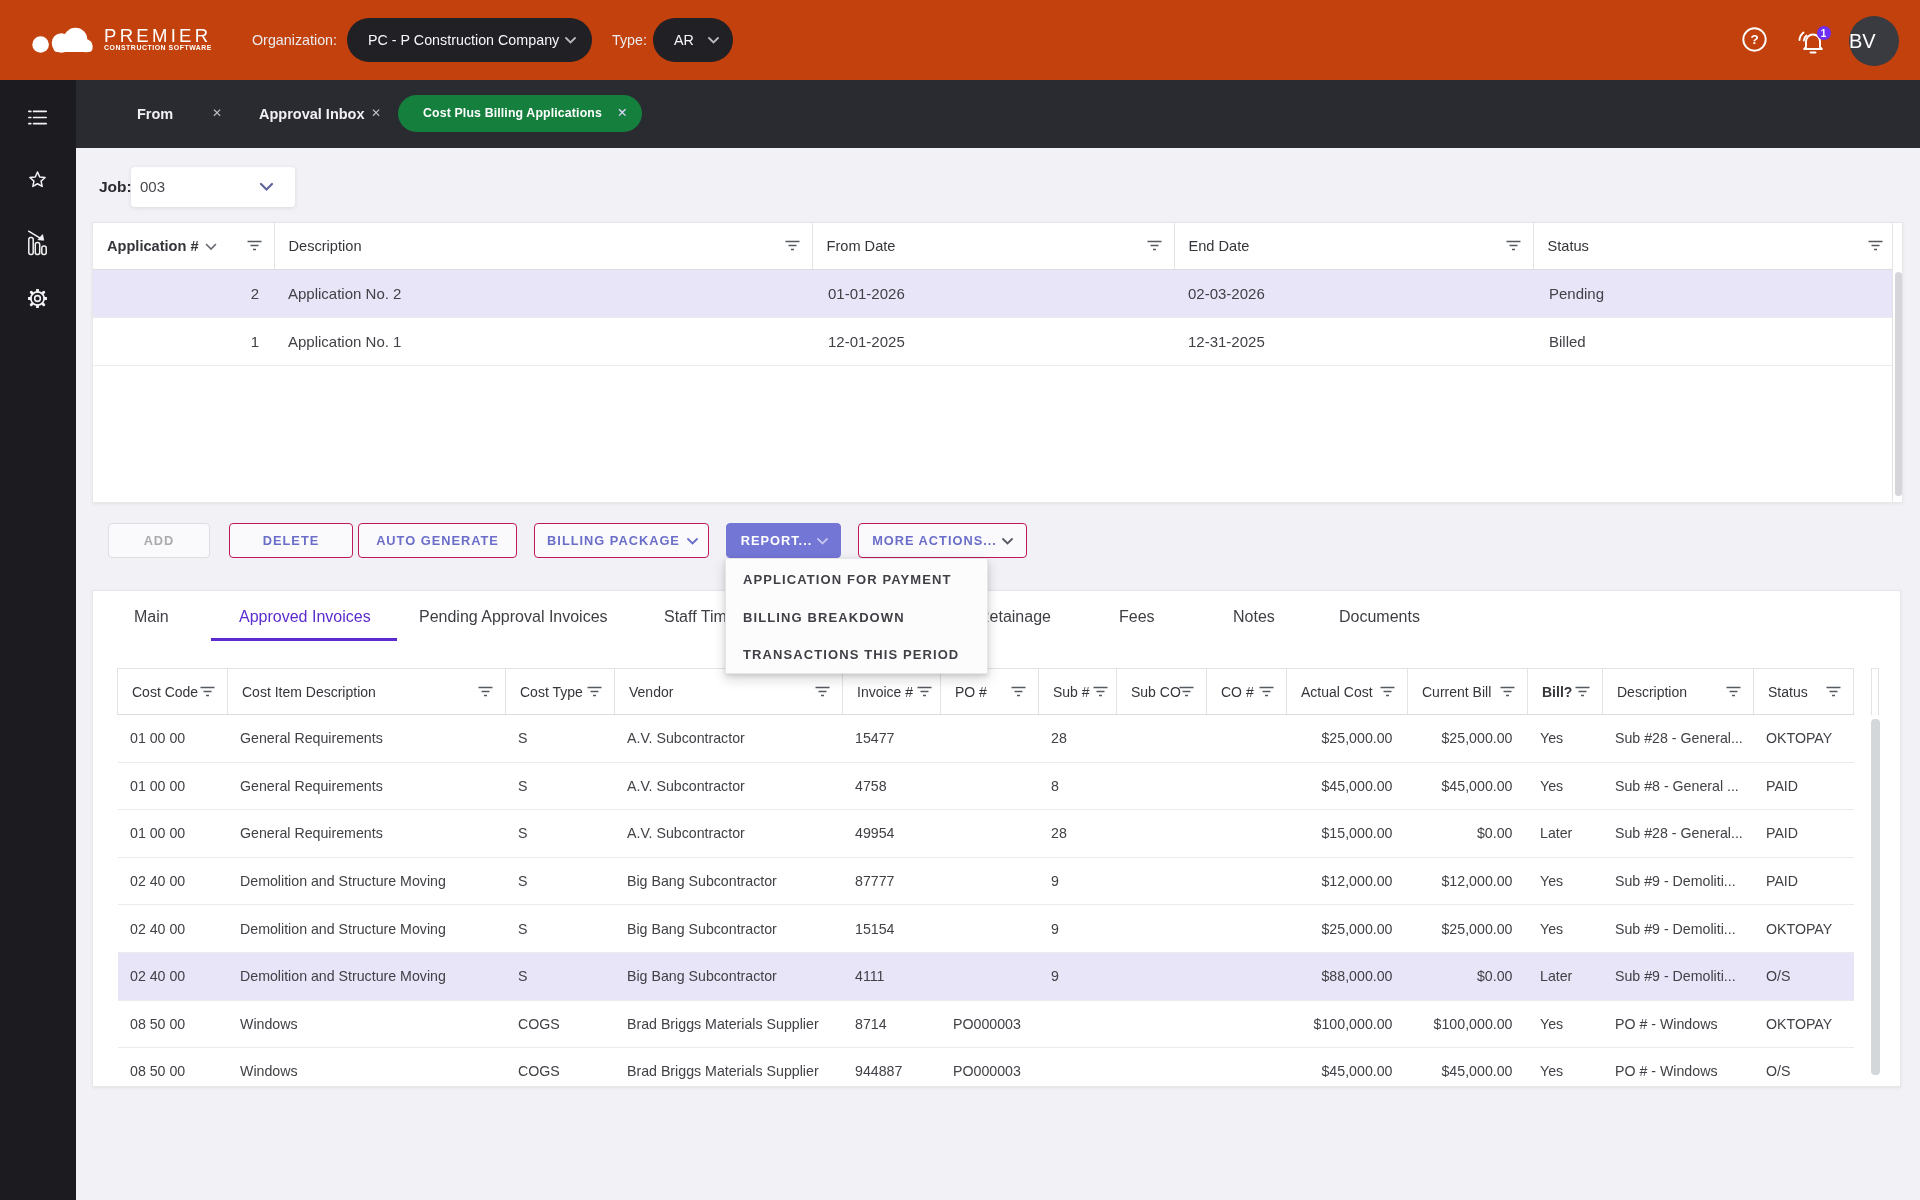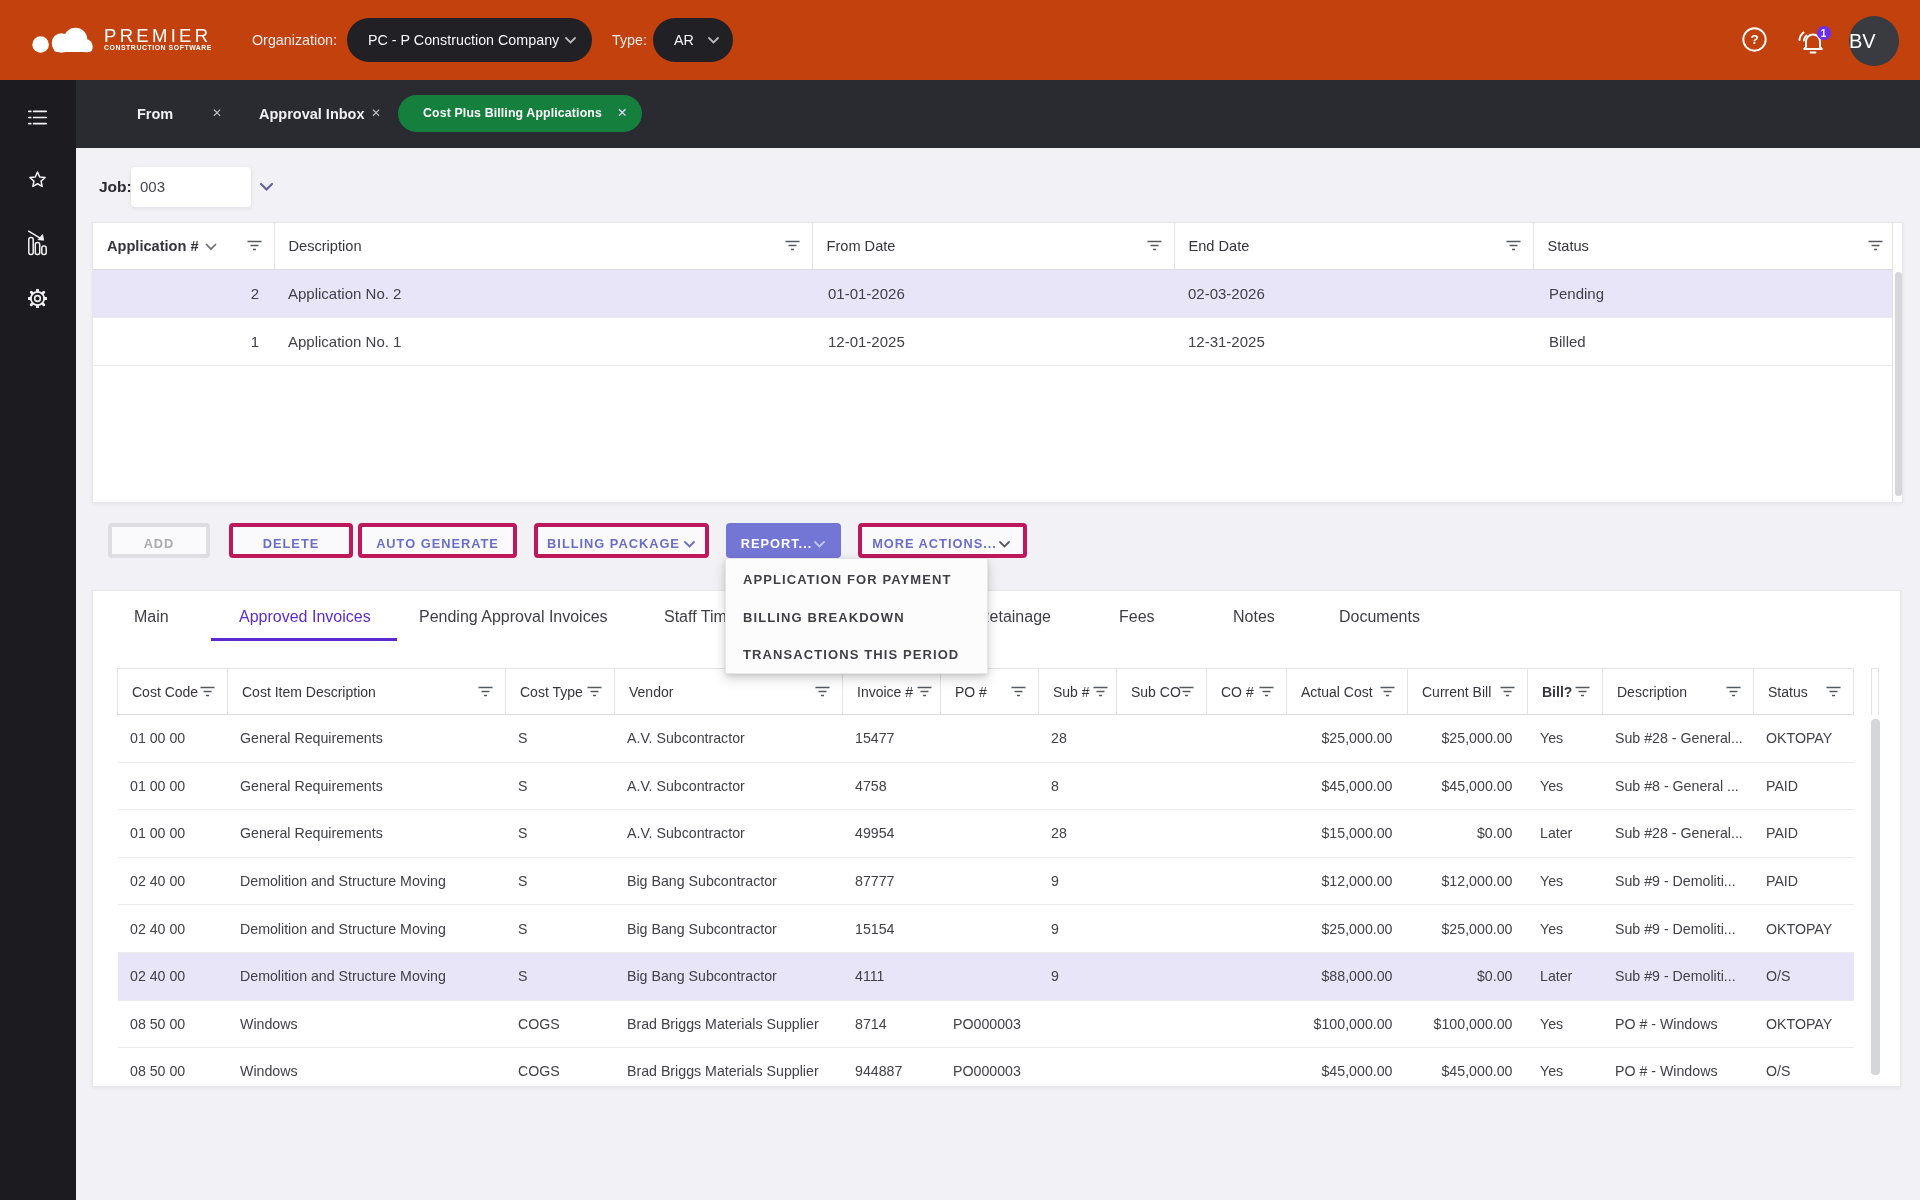--- a/index.html
+++ b/index.html
@@ -16,21 +16,21 @@
 .sidebar{position:absolute;left:0;top:80px;width:76px;height:1120px;background:#1c1c20}
 
 .tabbar{position:absolute;left:76px;top:80px;width:1844px;height:68px;background:#2a2a31}
 .tabt{position:absolute;top:0;height:68px;line-height:68px;color:#f1f1f3;font-size:14.5px;font-weight:600}
 .tabx{position:absolute;top:0;height:68px;line-height:67px;color:#bfbfc5;font-size:12px}
 .ptab{position:absolute;left:322px;top:15px;width:244px;height:37px;background:#15803d;border-radius:18.5px;color:#fff}
 .ptab .t{position:absolute;left:25px;top:0;height:37px;line-height:37px;font-size:12.3px;font-weight:600;letter-spacing:0.15px}
 .ptab .x{position:absolute;left:219px;top:0;height:37px;line-height:36px;font-size:12.5px;color:#e3d6ff}
 
 .joblab{position:absolute;left:99px;top:178px;font-size:15.5px;font-weight:700;color:#2b2b31}
-.jobsel{position:absolute;left:131px;top:167px;width:120px;height:40px;background:#fff;border-radius:4px;box-shadow:0 1px 4px rgba(60,60,90,0.13);font-size:15px;color:#47474d;line-height:40px;padding-left:9px}
+.jobsel{position:absolute;left:131px;top:167px;width:164px;height:40px;background:#fff;border-radius:4px;box-shadow:0 1px 4px rgba(60,60,90,0.13);font-size:15px;color:#47474d;line-height:40px;padding-left:9px}
 
 .card{position:absolute;background:#fff;overflow:hidden;border:1px solid #e7e7ea;box-shadow:0 1px 3px rgba(60,60,90,0.07)}
 #card1{left:92px;top:222px;width:1811px;height:281px}
 #card2{left:92px;top:590px;width:1809px;height:497px}
 
 table{border-collapse:collapse;table-layout:fixed}
 #t1{width:1799px}
 #t1 th{height:46px;border-right:1px solid #e3e3e6;border-bottom:1px solid #dcdcdf}
 #t1 th:last-child{border-right:none}
 #t1 td{height:48px;border-bottom:1px solid #ebebee}
@@ -40,21 +40,21 @@
 .num{text-align:right;padding:0 15px 0 0}
 .fic{position:absolute;right:12px;top:50%;margin-top:-6px}
 
 #t2{width:1736px}
 #t2 th{height:46px;border-right:1px solid #e3e3e6;border-top:1px solid #e3e3e6;border-bottom:1px solid #dcdcdf}
 #t2 th:first-child{border-left:1px solid #e3e3e6}
 #t2 td{height:47.6px;border-bottom:1px solid #ebebee;font-size:14.2px;padding-left:12.5px}
 #t2 th{font-size:14px}
 .thumb{position:absolute;background:#d6d6da;border-radius:4px}
 
-.btn{position:absolute;top:523px;height:35px;background:#fafafc;border:4px solid #be185d;border-radius:4px;color:#6b6ec9;font-size:12.8px;font-weight:700;letter-spacing:1.0px;text-align:center;line-height:33px}
+.btn{position:absolute;top:523px;height:35px;background:#fafafc;border:1px solid #be185d;border-radius:4px;color:#6b6ec9;font-size:12.8px;font-weight:700;letter-spacing:1.0px;text-align:center;line-height:33px}
 
 .ctab{position:absolute;top:14px;height:24px;line-height:24px;font-size:16px;color:#3e3e45}
 
 .menu{position:absolute;left:725px;top:558px;width:263px;height:116px;background:#fcfcfd;border:1px solid #e6e6e9;box-shadow:0 5px 12px rgba(0,0,0,0.16),0 2px 4px rgba(0,0,0,0.1);z-index:30}
 .mi{position:absolute;left:17px;height:38px;line-height:38px;font-size:13px;font-weight:600;letter-spacing:1.1px;color:#3f3f46;white-space:nowrap}
 </style></head><body>
 
 <div class="topbar">
 <svg class="abs" style="left:0;top:0" width="240" height="80" viewBox="0 0 240 80">
 <circle cx="40.6" cy="44.5" r="8.3" fill="#fff"></circle>

